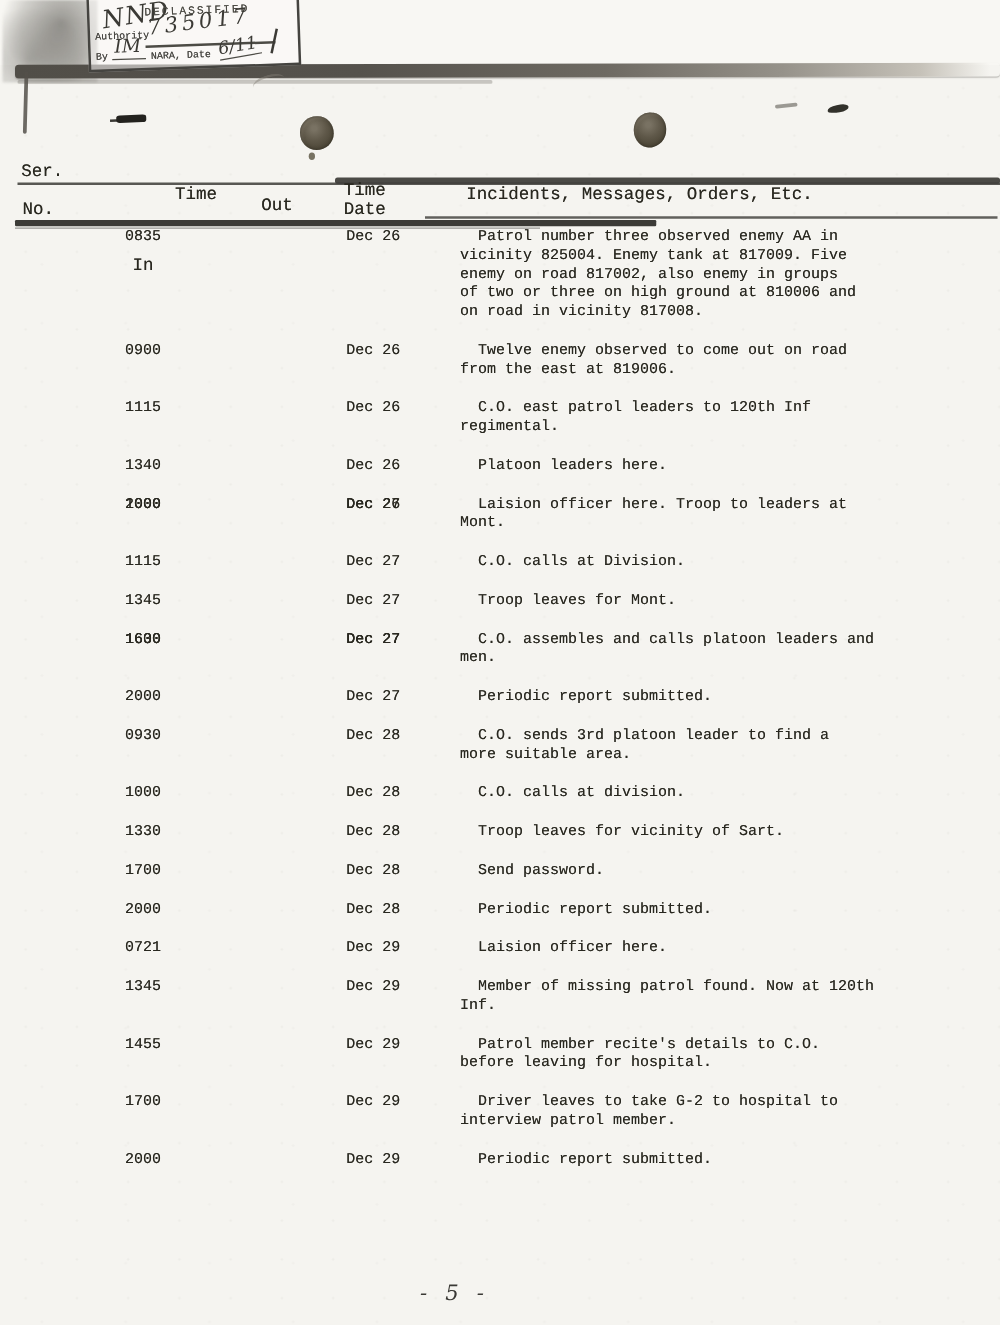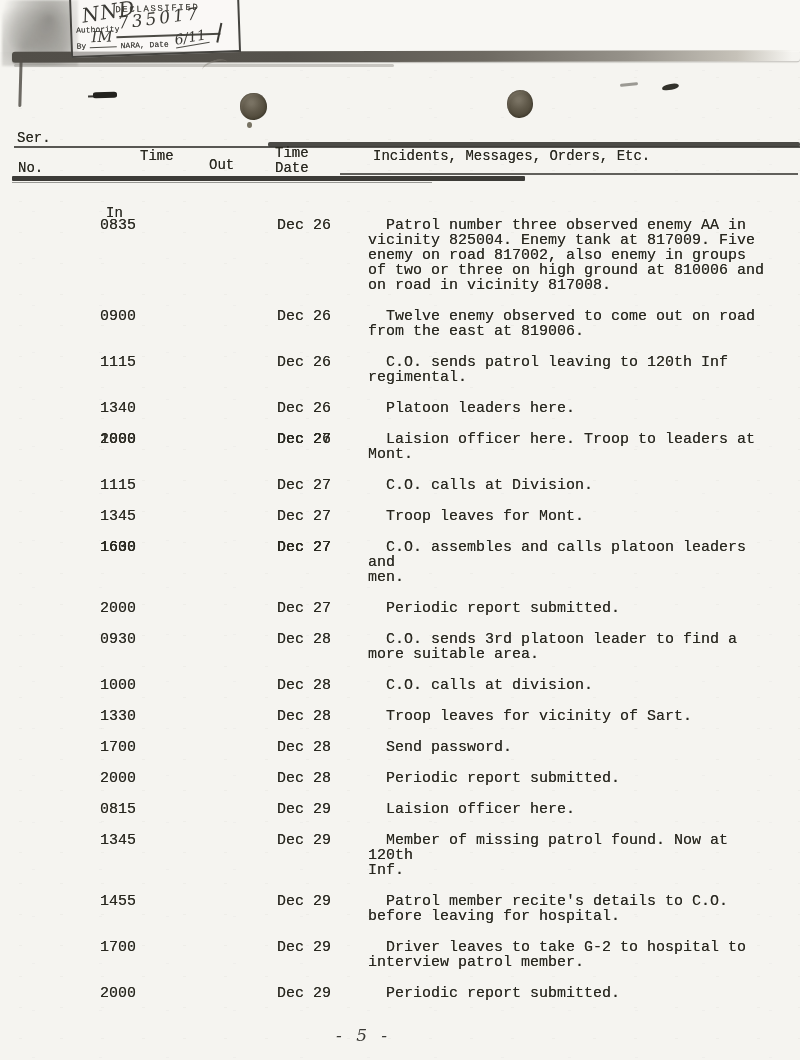--- a/index.html
+++ b/index.html
@@ -81,21 +81,21 @@
   .h-date{left:275px;top:161px;}
   .h-inc{left:373px;top:149px;}
 
   .rule{position:absolute;background:#3c3b37;}
   .rule-top{left:14px;top:146px;width:786px;height:2.2px;opacity:.85;}
   .rule-top-heavy{left:268px;top:142px;width:532px;height:5px;border-radius:2px;opacity:.92;}
   .rule-hdr-under{left:340px;top:173px;width:458px;height:2px;opacity:.8;}
   .rule-hdr-bottom{left:12px;top:176px;width:513px;height:4.5px;border-radius:1px;}
   .rule-hdr-bottom2{left:12px;top:182px;width:420px;height:1.4px;opacity:.5;}
 
-  .rows{position:absolute;left:0;top:182px;width:688px;font-size:15px;line-height:15px;margin-top:36px;}
+  .rows{position:absolute;left:0;top:182px;width:688px;font-size:12px;line-height:15px;}
   .jrow{position:relative;margin-bottom:16px;}
   .c-ser{position:absolute;left:18px;}
   .c-in{position:absolute;left:100px;}
   .c-out{position:absolute;left:210px;}
   .c-date{position:absolute;left:277px;}
   .c-text{margin-left:368px;width:400px;white-space:pre-wrap;}
 
   .footer{
     position:absolute;left:336px;top:1025px;
     font-family:"DejaVu Serif","Liberation Serif",serif;font-style:italic;
@@ -165,21 +165,21 @@
         <span class="c-out"></span>
         <span class="c-date">Dec 26</span>
         <div class="c-text">  Twelve enemy observed to come out on road
 from the east at 819006.</div>
       </div>
       <div class="jrow">
         <span class="c-ser"></span>
         <span class="c-in">1115</span>
         <span class="c-out"></span>
         <span class="c-date">Dec 26</span>
-        <div class="c-text">  C.O. sends patrol leaving to 120th Inf
+        <div class="c-text">  C.O. east patrol leaders to 120th Inf
 regimental.</div>
       </div>
       <div class="jrow">
         <span class="c-ser"></span>
         <span class="c-in">1340</span>
         <span class="c-out"></span>
         <span class="c-date">Dec 26</span>
         <div class="c-text">  Platoon leaders here.</div>
       </div>
       <div class="jrow">
@@ -262,21 +262,21 @@
       </div>
       <div class="jrow">
         <span class="c-ser"></span>
         <span class="c-in">2000</span>
         <span class="c-out"></span>
         <span class="c-date">Dec 28</span>
         <div class="c-text">  Periodic report submitted.</div>
       </div>
       <div class="jrow">
         <span class="c-ser"></span>
-        <span class="c-in">0815</span>
+        <span class="c-in">0721</span>
         <span class="c-out"></span>
         <span class="c-date">Dec 29</span>
         <div class="c-text">  Laision officer here.</div>
       </div>
       <div class="jrow">
         <span class="c-ser"></span>
         <span class="c-in">1345</span>
         <span class="c-out"></span>
         <span class="c-date">Dec 29</span>
         <div class="c-text">  Member of missing patrol found. Now at 120th

